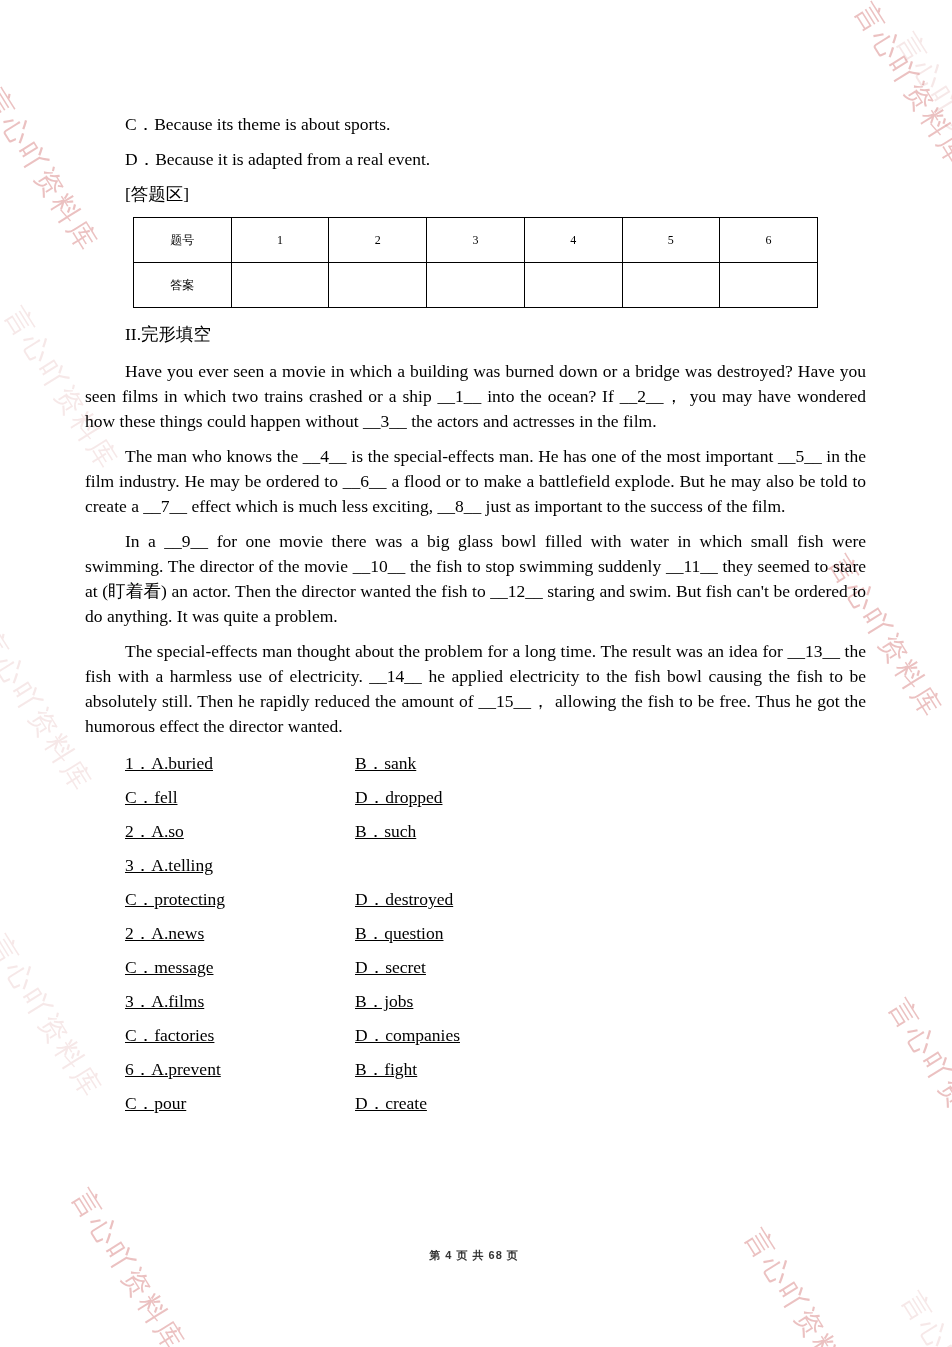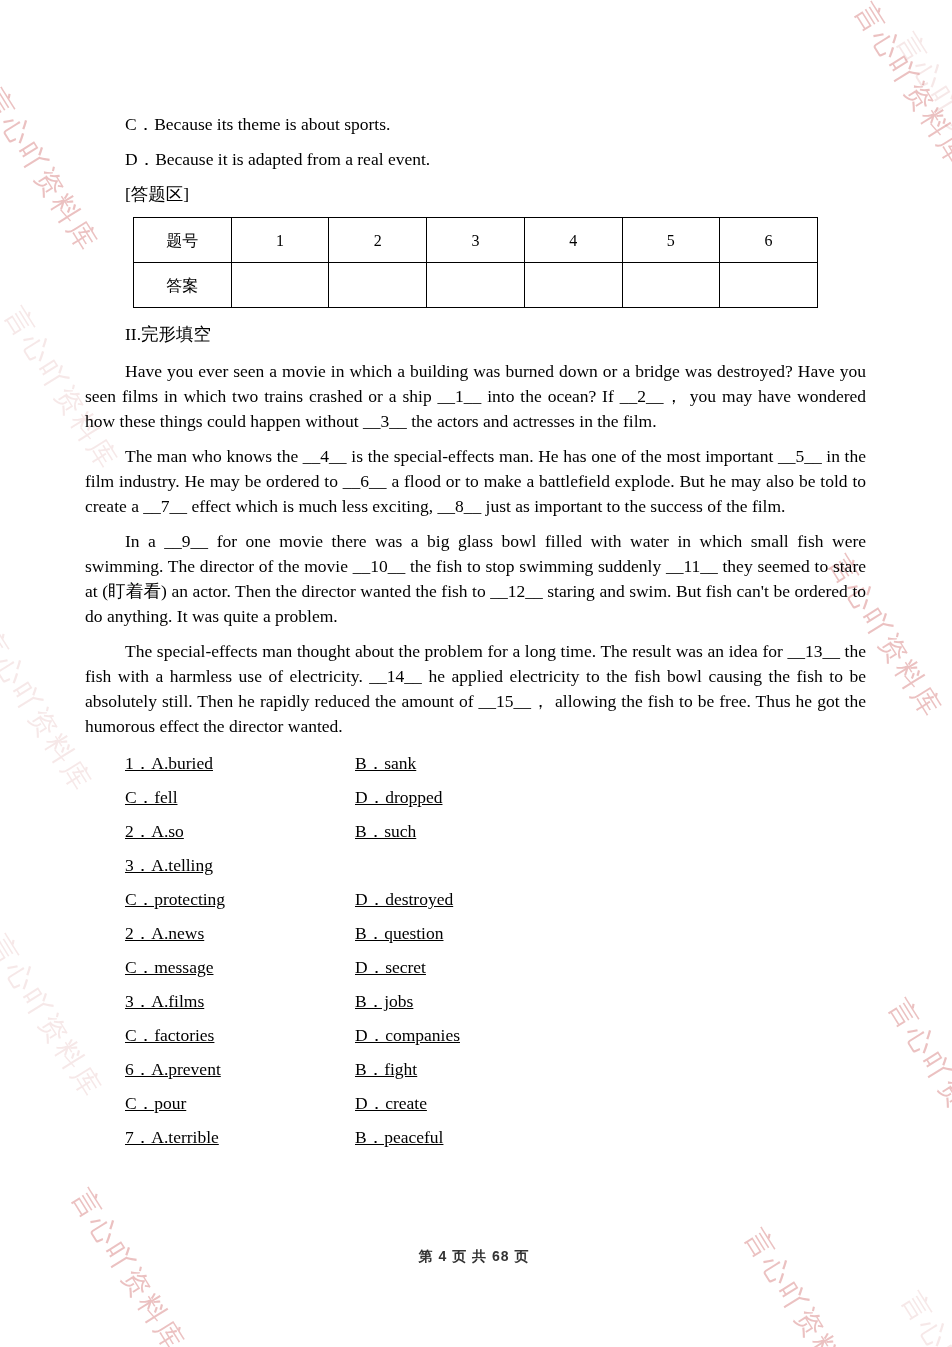--- a/index.html
+++ b/index.html
@@ -42,40 +42,40 @@
   table.answer-table {
     margin-left: 48px;
     width: 685px;
     border-collapse: collapse;
     table-layout: fixed;
     text-align: center;
   }
   table.answer-table td {
     border: 1px solid #000;
     height: 45px;
-    font-size: 16px;
+    font-size: 12px;
     vertical-align: middle;
   }
   .section-title { margin-left: 40px; margin-top: 14px; }
   p.para {
     margin-top: 10px;
     text-indent: 40px;
     text-align: justify;
   }
   p.para:first-of-type { margin-top: 12px; }
   .cloze-options { margin-top: 12px; margin-left: 40px; text-decoration: underline; }
   .cloze-row { display: flex; margin-bottom: 9px; line-height: 25px; }
   .cloze-row .c1 { width: 230px; flex: 0 0 230px; }
   .cloze-row .c2 { flex: 1; }
   .footer {
     position: absolute;
     left: 0; right: 4px;
     top: 1248px;
     text-align: center;
-    font-size: 14px;
+    font-size: 11px;
     font-weight: 600;
     color: #333;
     letter-spacing: 1px;
     font-family: "Liberation Sans", "DejaVu Sans", sans-serif;
   }
 </style>
 </head>
 <body>
 
 <div class="page">
@@ -166,23 +166,19 @@
         <span class="c2">D．companies</span>
       </div>
       <div class="cloze-row">
         <span class="c1">6．A.prevent</span>
         <span class="c2">B．fight</span>
       </div>
       <div class="cloze-row">
         <span class="c1">C．pour</span>
         <span class="c2">D．create</span>
       </div>
-      <div class="cloze-row">
-        <span class="c1">7．A.terrible</span>
-        <span class="c2">B．peaceful</span>
-      </div>
     </div>
 
   </div>
 
   <div class="footer">第 4 页 共 68 页</div>
 
 </div>
 
 </body></html>

